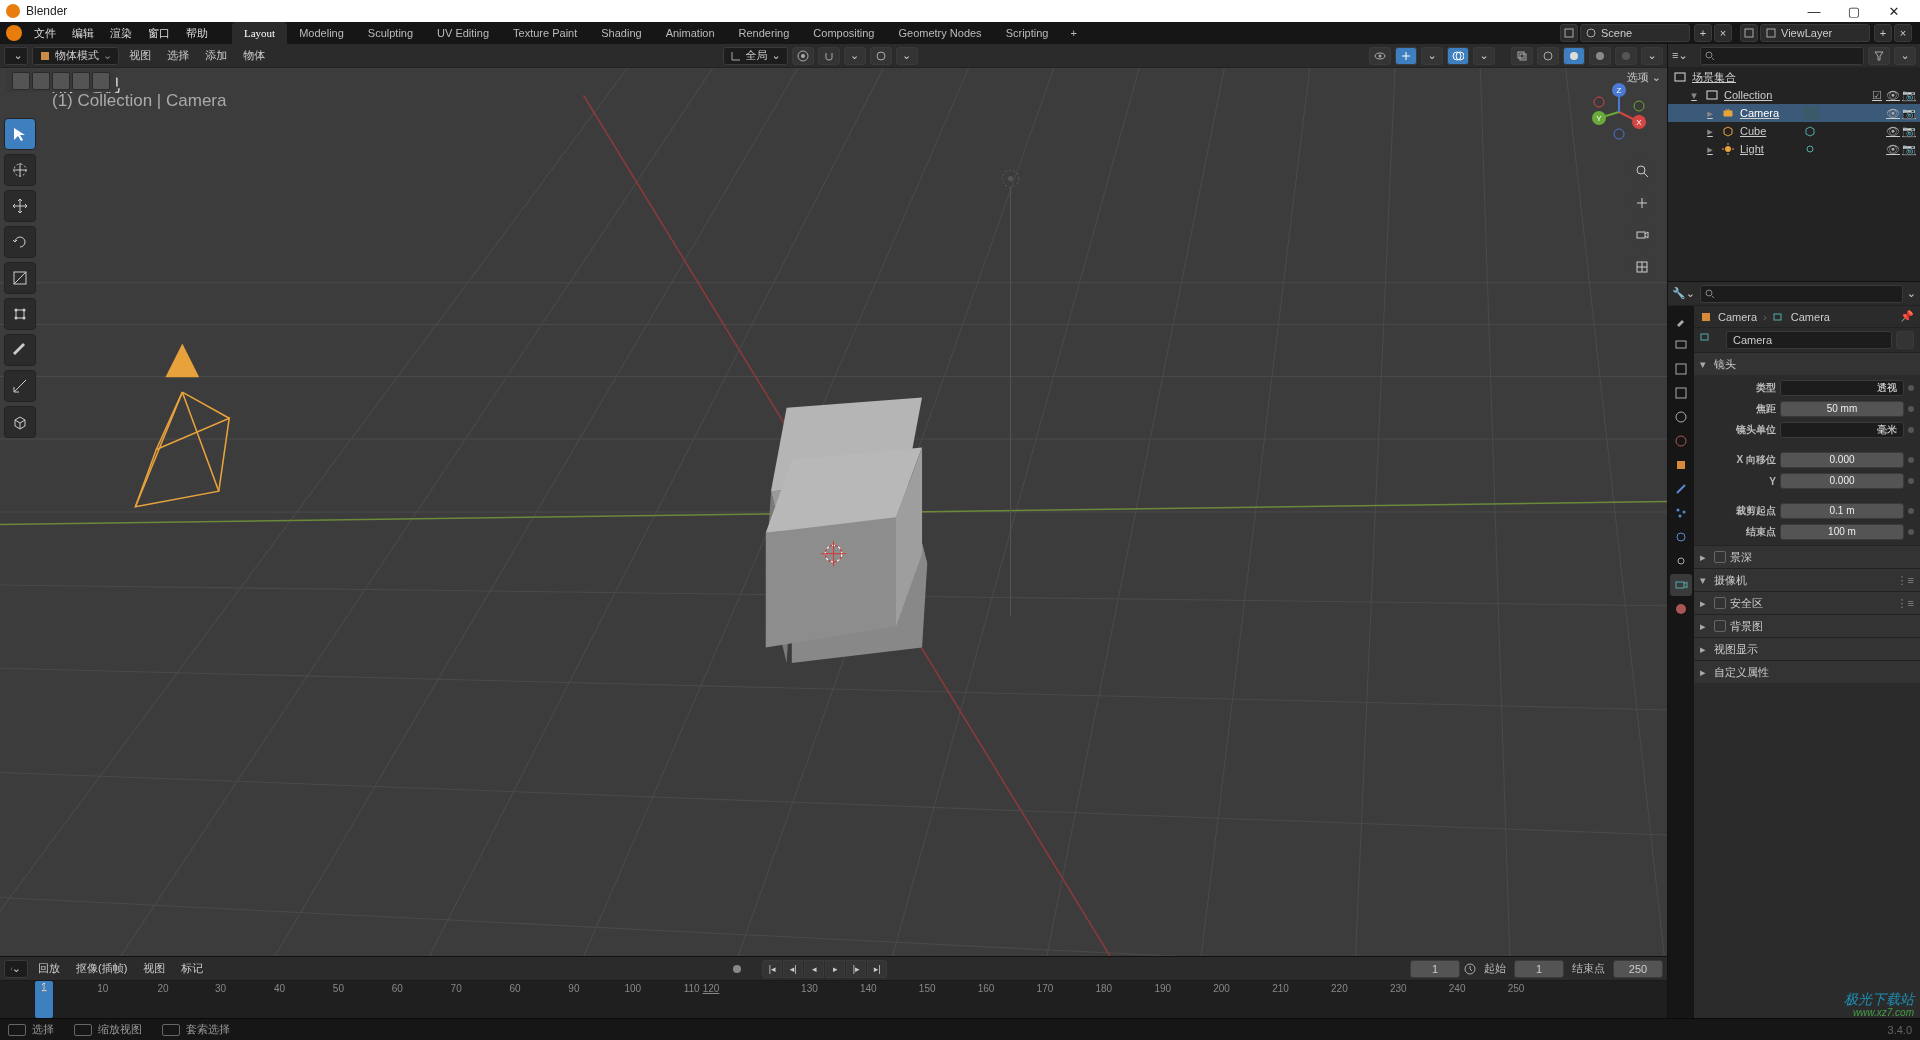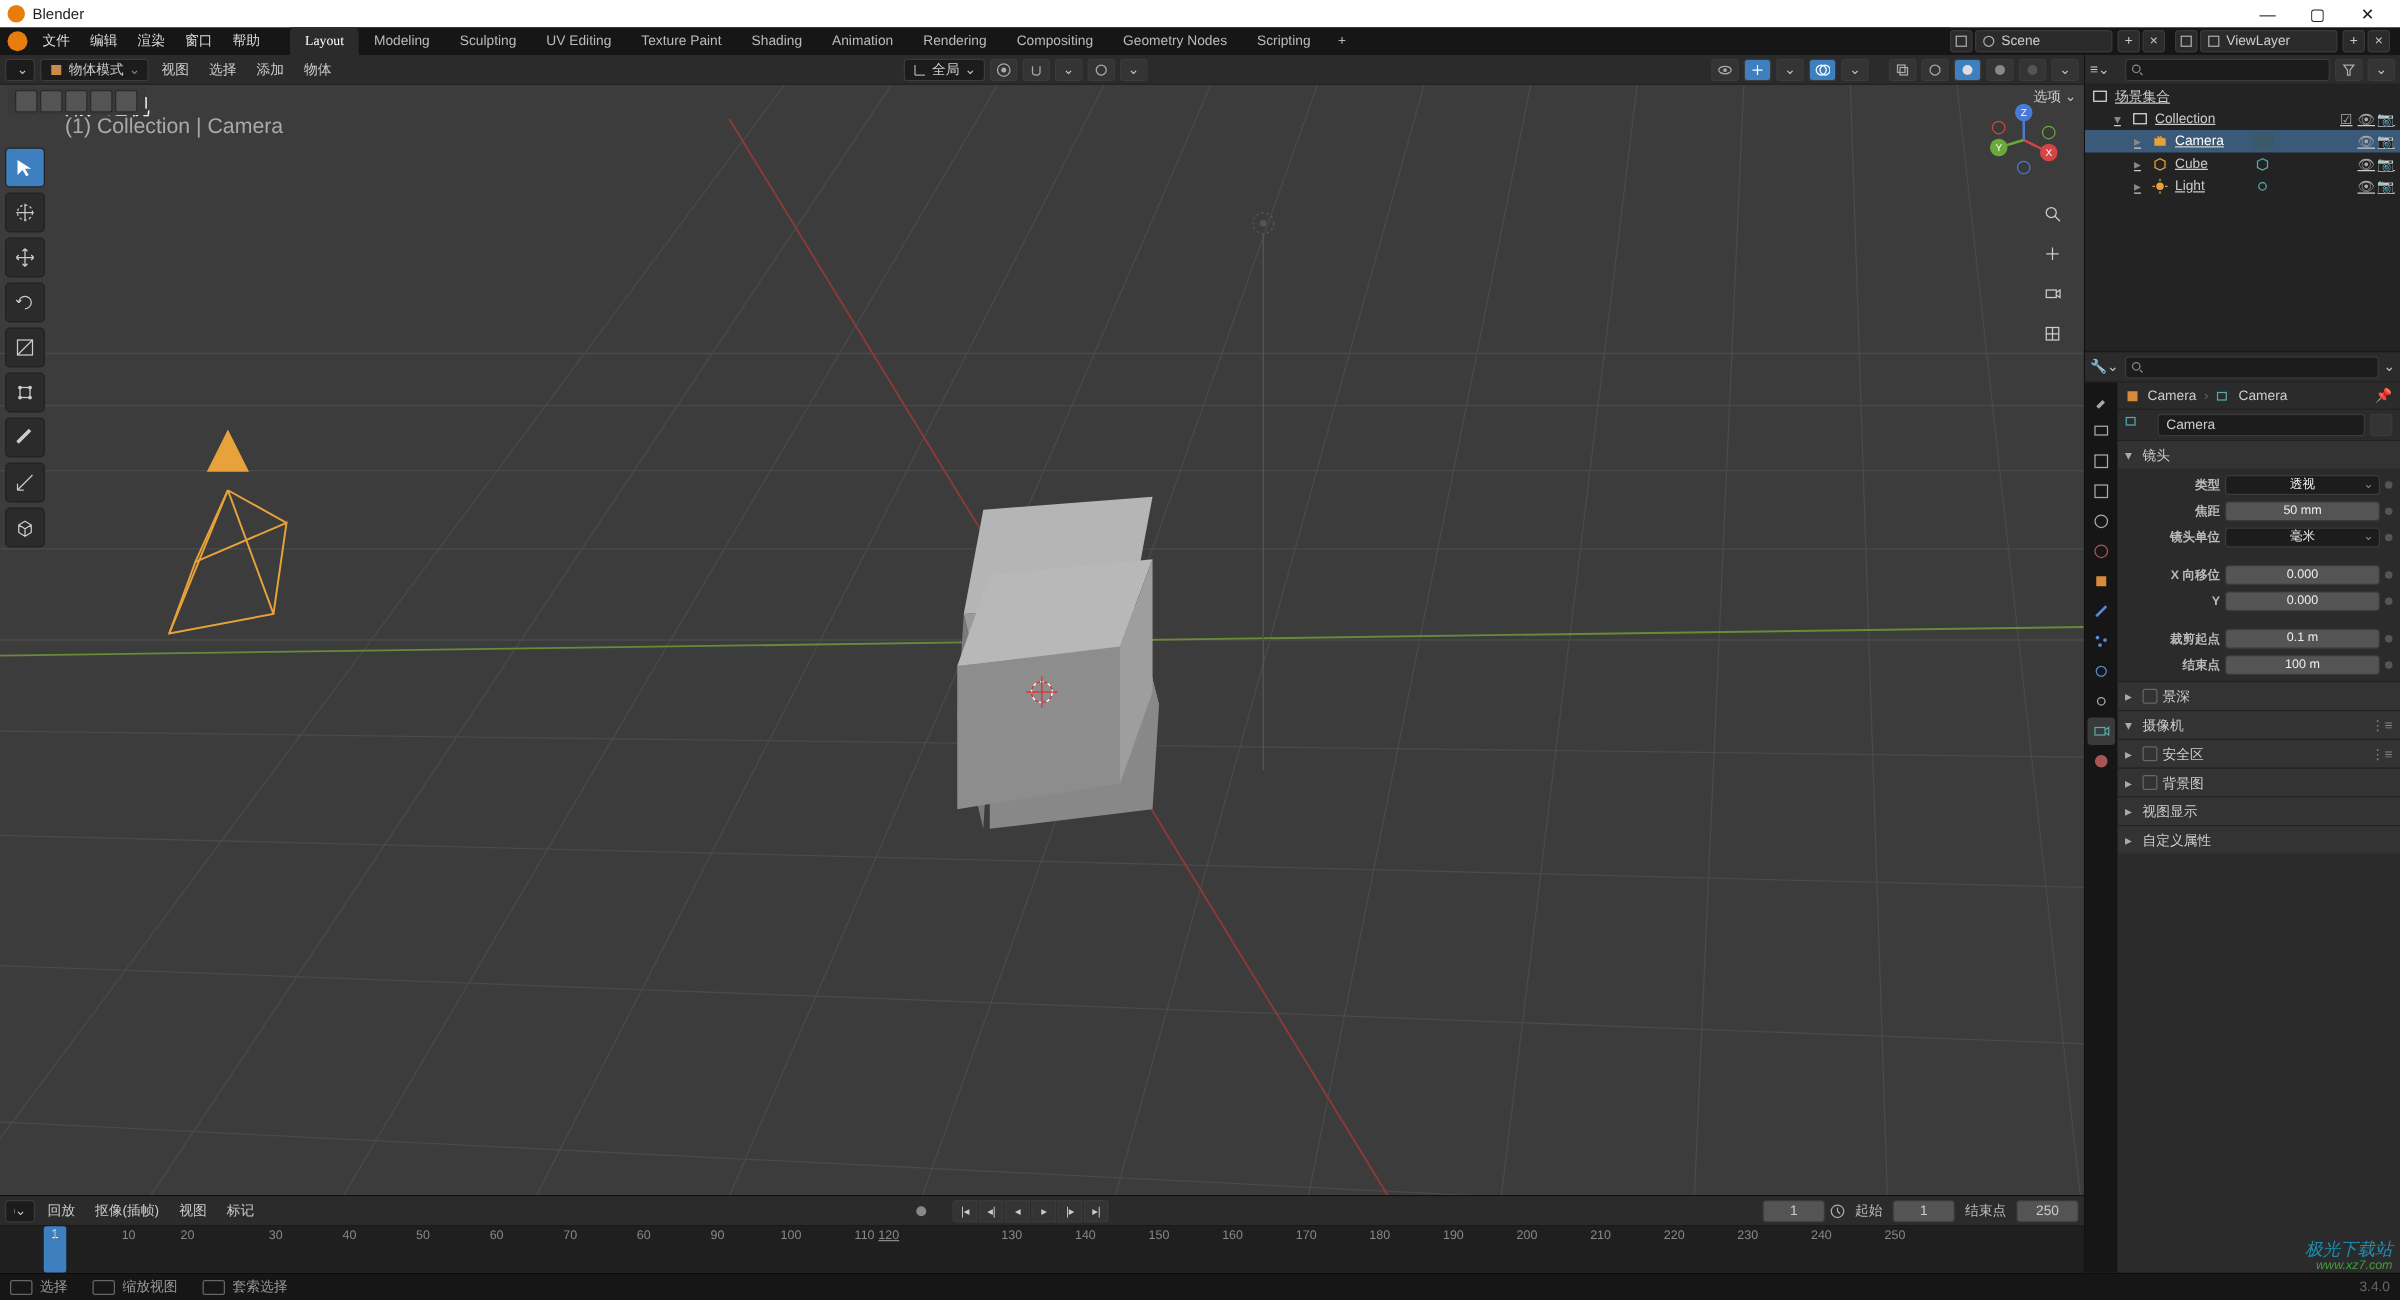--- a/index.html
+++ b/index.html
@@ -87,21 +87,21 @@
 .panel .panel-header { height: 22px; display: flex; align-items: center; padding: 0 6px; gap: 4px; background: #333; }
 .panel .panel-header .disclosure { width: 10px; color: #aaa; }
 .panel .panel-header .chk { width: 12px; height: 12px; border: 1px solid #666; border-radius: 2px; }
 .panel .panel-header .title { flex: 1; }
 .panel .panel-header .menu-dots { color: #888; }
 .panel .panel-body { padding: 4px 6px; display: flex; flex-direction: column; gap: 3px; }
 
 .prop-row { display: flex; align-items: center; gap: 4px; height: 18px; }
 .prop-row .label { width: 76px; text-align: right; color: #bbb; font-size: 10px; font-weight: bold; }
 .prop-row .value-field { flex: 1; background: #545454; border: 1px solid #3a3a3a; border-radius: 3px; height: 16px; text-align: center; line-height: 14px; font-size: 10px; color: #eee; position: relative;}
-.prop-row .value-field.select { background: #1c1c1c; text-align: center; padding: 0 6px; }
+.prop-row .value-field.select { background: #1c1c1c; text-align: right; padding: 0 6px; }
 .prop-row .value-field.select::after { content: "⌄"; position: absolute; right: 4px; color: #888; }
 .prop-row .dot { width: 6px; height: 6px; background: #555; border-radius: 50%; }
 
 
 .timeline { height: 62px; background: #232323; border-top: 1px solid #111; display: flex; flex-direction: column; }
 .tl-header { height: 24px; background: #2b2b2b; border-bottom: 1px solid #1a1a1a; display: flex; align-items: center; padding: 0 4px; gap: 4px; }
 .tl-header .dropdown { background: #1c1c1c; border: 1px solid #3a3a3a; border-radius: 3px; padding: 0 6px; height: 18px; display: flex; align-items: center; }
 .tl-header .hdr-label { padding: 0 6px; }
 .tl-header .spacer { flex: 1; }
 .tl-header .play-controls { display: flex; gap: 1px; }
@@ -505,21 +505,21 @@
           </div>
         <span class="frame-lbl">起始</span>
         <div class="frame-field">1</div>
         <span class="frame-lbl">结束点</span>
         <div class="frame-field">250</div>
       </div>
       <div class="tl-ruler" id="tl-ruler">
         <div class="playhead" style="left:44px;">1</div>
       <div class="tick" style="left: 44px;">1</div>
           <div class="tick" style="left: 102.88px;">10</div>
-          <div class="tick" style="left: 150px;">20</div>
+          <div class="tick" style="left: 163px;">20</div>
           <div class="tick" style="left: 220.64px;">30</div>
           <div class="tick" style="left: 279.52px;">40</div>
           <div class="tick" style="left: 338.4px;">50</div>
           <div class="tick" style="left: 397.28px;">60</div>
           <div class="tick" style="left: 456.16px;">70</div>
           <div class="tick" style="left: 515.04px;">60</div>
           <div class="tick" style="left: 573.92px;">90</div>
           <div class="tick" style="left: 632.8px;">100</div>
           <div class="tick" style="left: 691.68px;">110</div>
           <div class="tick" style="left: 711px; text-decoration: underline;">120</div>

